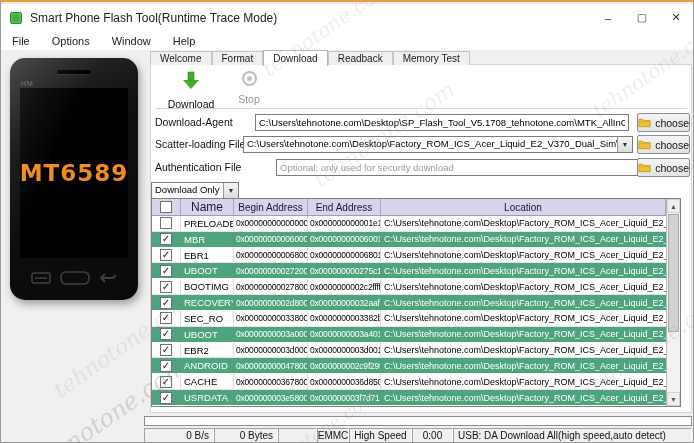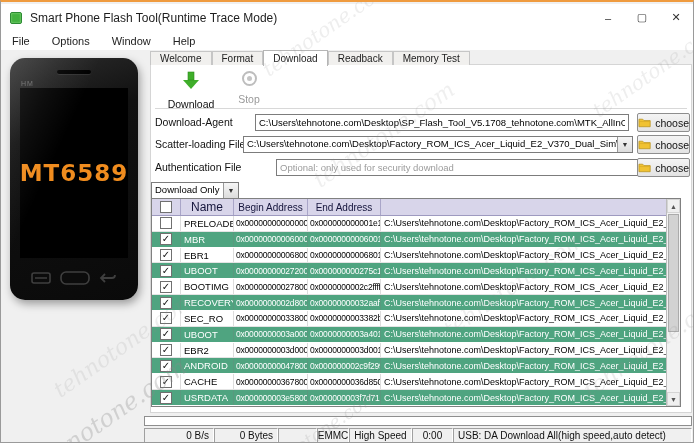--- a/index.html
+++ b/index.html
@@ -199,20 +199,21 @@
       </div>
 
       <div class="ptable">
         <div class="thead">
           <span class="cell cb-cell">
               <span class="cb"></span>
             </span>
           <span class="cell c-name" style="justify-content:center; padding-left:0;">Name</span>
           <span class="cell c-begin" style="justify-content:center; font-size:10px; letter-spacing:0; padding-left:0;text-align:center;">Begin Address</span>
           <span class="cell c-end" style="justify-content:center; font-size:10px; letter-spacing:0; padding-left:0;">End Address</span>
+          <span class="cell c-loc" style="justify-content:center; font-size:10px; padding-left:0; margin-right:14px;">Location</span>
         </div>
         <div class="tbody" style="margin-right:14px;">
   <div class="trow">
     <span class="cell cb-cell">
                 <span class="cb"></span>
               </span>
     <span class="cell c-name">PRELOADER</span>
     <span class="cell c-begin">0x0000000000000000</span>
     <span class="cell c-end">0x000000000001e1cb</span>
     <span class="cell c-loc">C:\Users\tehnotone.com\Desktop\Factory_ROM_ICS_Acer_Liquid_E2_...</span>

